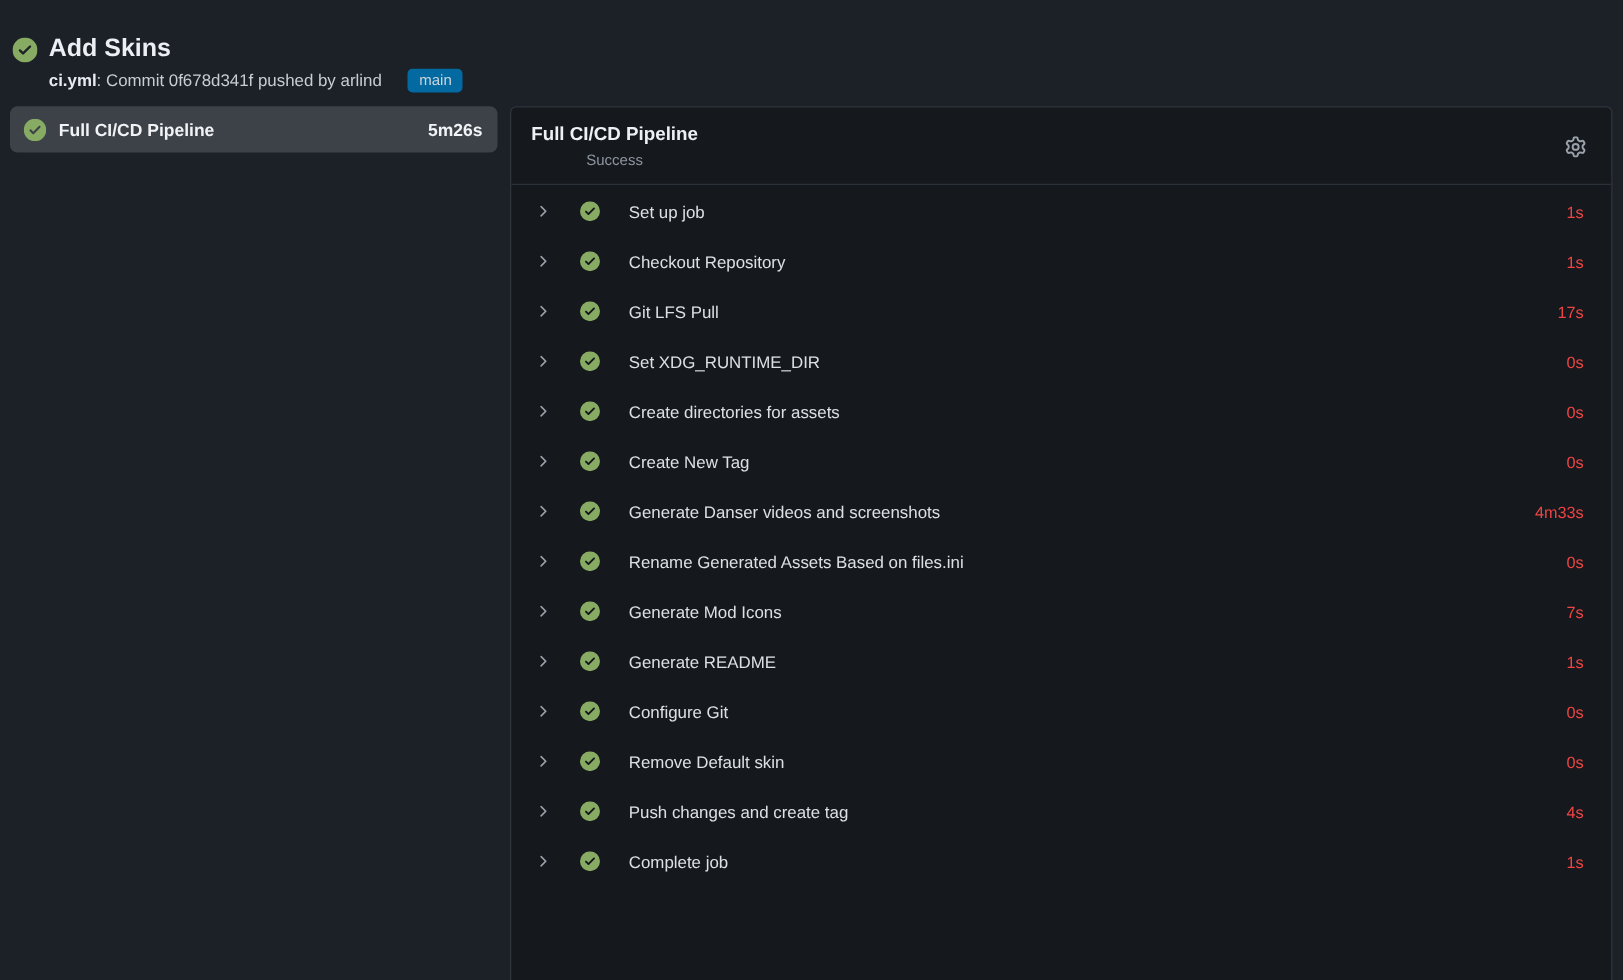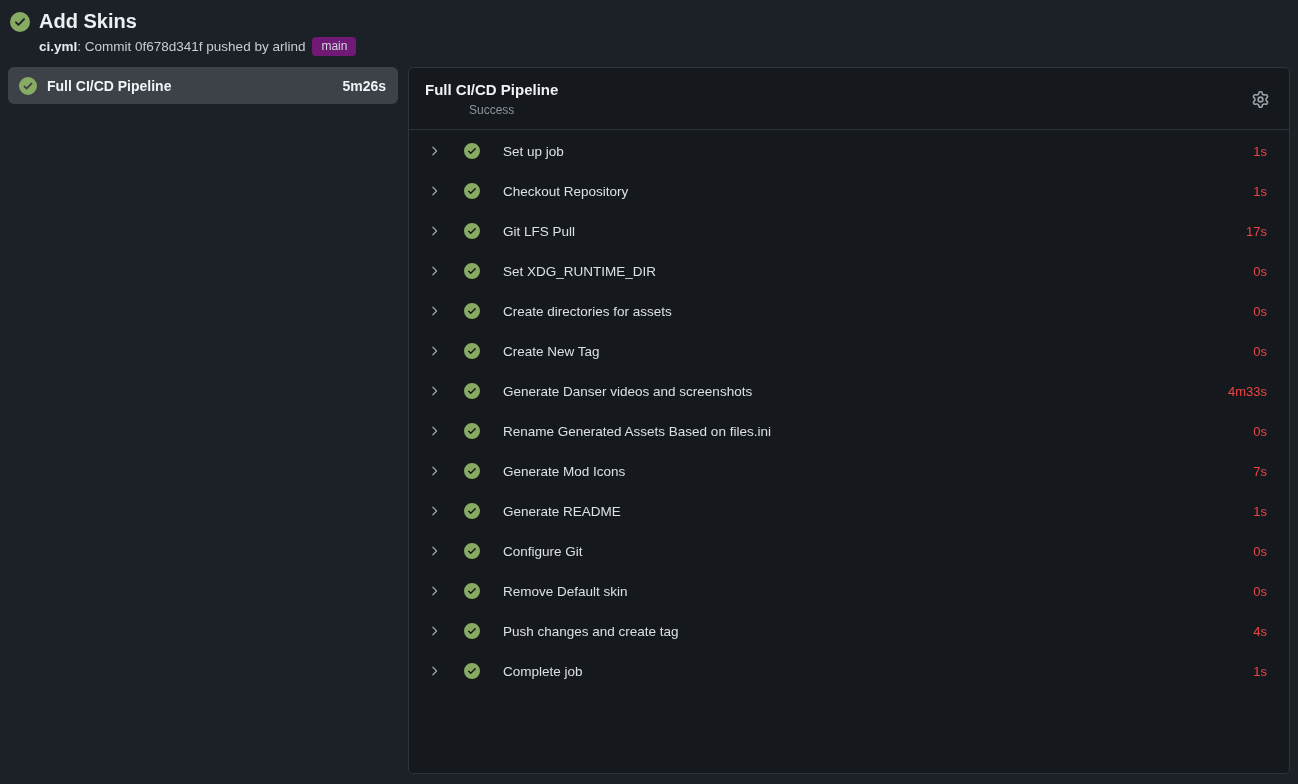--- a/index.html
+++ b/index.html
@@ -6,27 +6,27 @@
   html, body {
     margin: 0; padding: 0;
     width: 1298px; height: 784px;
     background: #1c2127;
     font-family: "Liberation Sans", "DejaVu Sans", sans-serif;
     overflow: hidden;
   }
   .page { padding: 6px 8px 0; }
 
   
-  .run-header { display: flex; align-items: flex-start; gap: 9px; padding: 3px 2px 11px; }
+  .run-header { display: flex; align-items: flex-start; gap: 9px; padding: 3px 2px 11px; margin-top: 18px; }
   .run-header .badge-wrap { margin-top: 3px; }
   .run-title { margin: 0; font-size: 20px; line-height: 24px; font-weight: 600; color: #eceff3; }
-  .commit-line { margin-top: 4px; font-size: 13.5px; color: #c6cdd4; display: flex; align-items: center; gap: 7px; }
+  .commit-line { margin-top: 4px; font-size: 13.5px; color: #c6cdd4; display: flex; align-items: center; gap: 21px; }
   .wf-file { font-weight: 700; color: #e7ebef; }
   .branch-badge {
-    background: #701a75; color: #ced4da; font-size: 12px;
+    background: #0369a1; color: #ced4da; font-size: 12px;
     padding: 2px 9px 3px; border-radius: 4px; line-height: 14px; cursor: pointer;
   }
 
   
   .check-badge { display: inline-flex; flex: none; }
   .check-badge svg { display: block; }
 
   
   .run-body { display: flex; align-items: flex-start; gap: 10px; }
 

